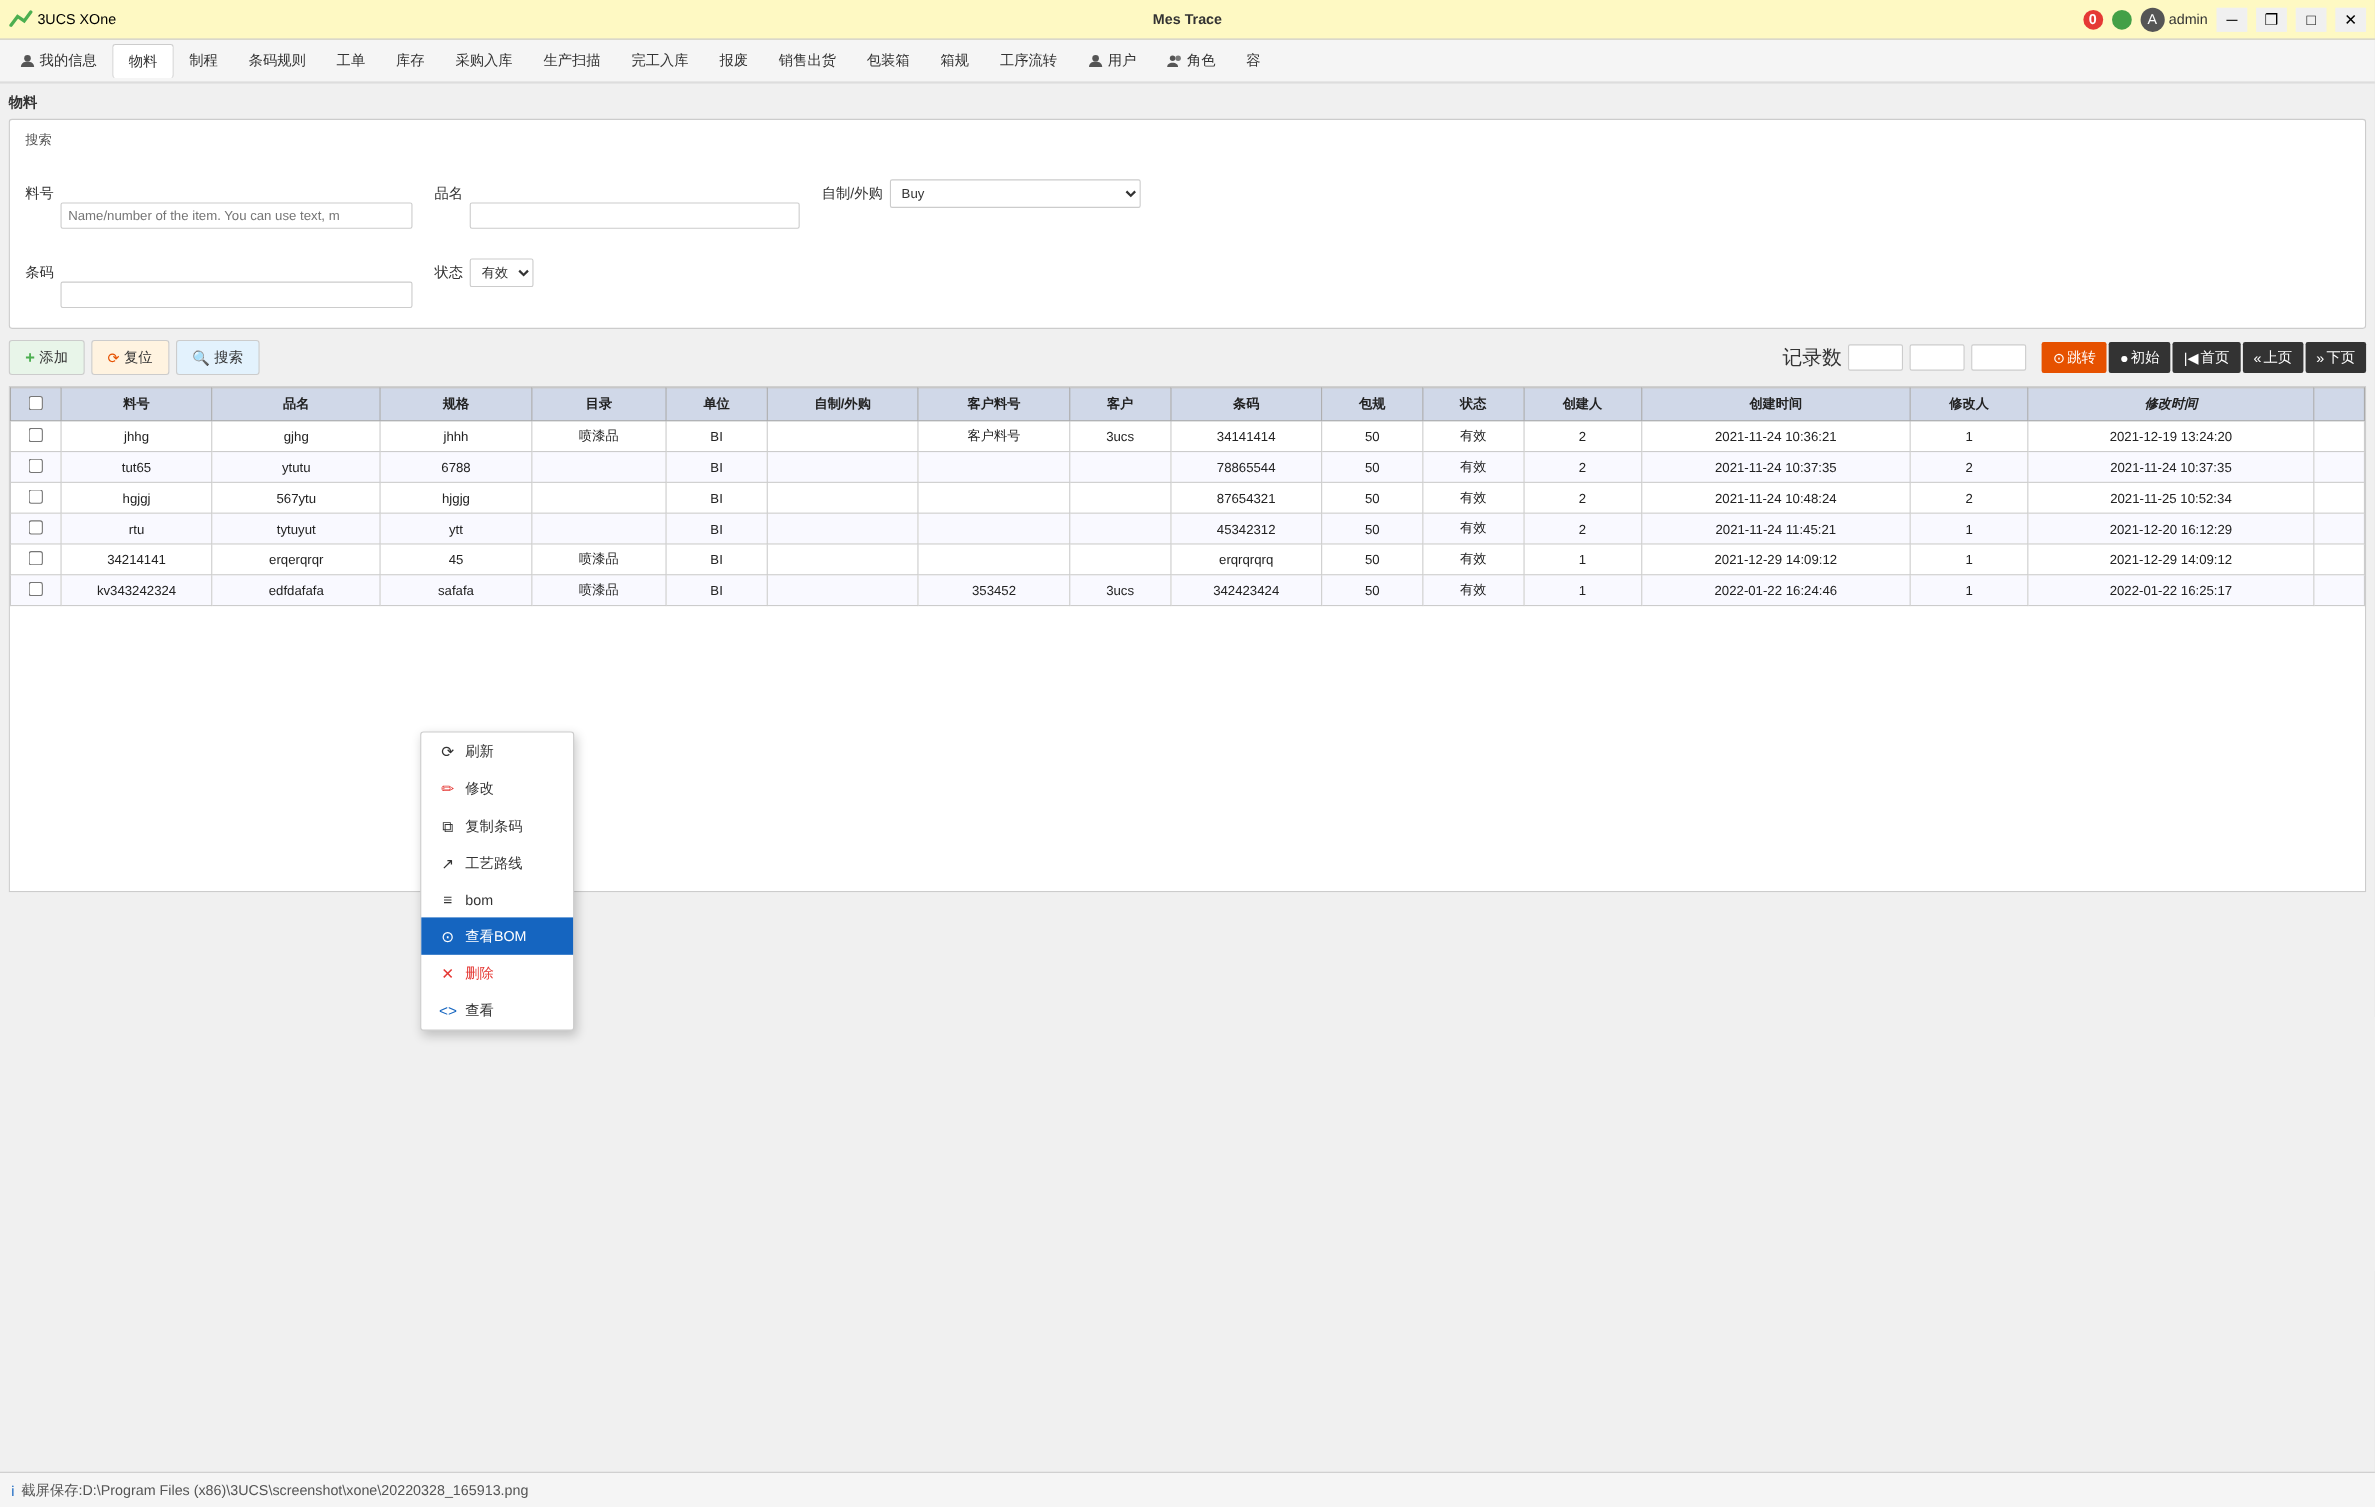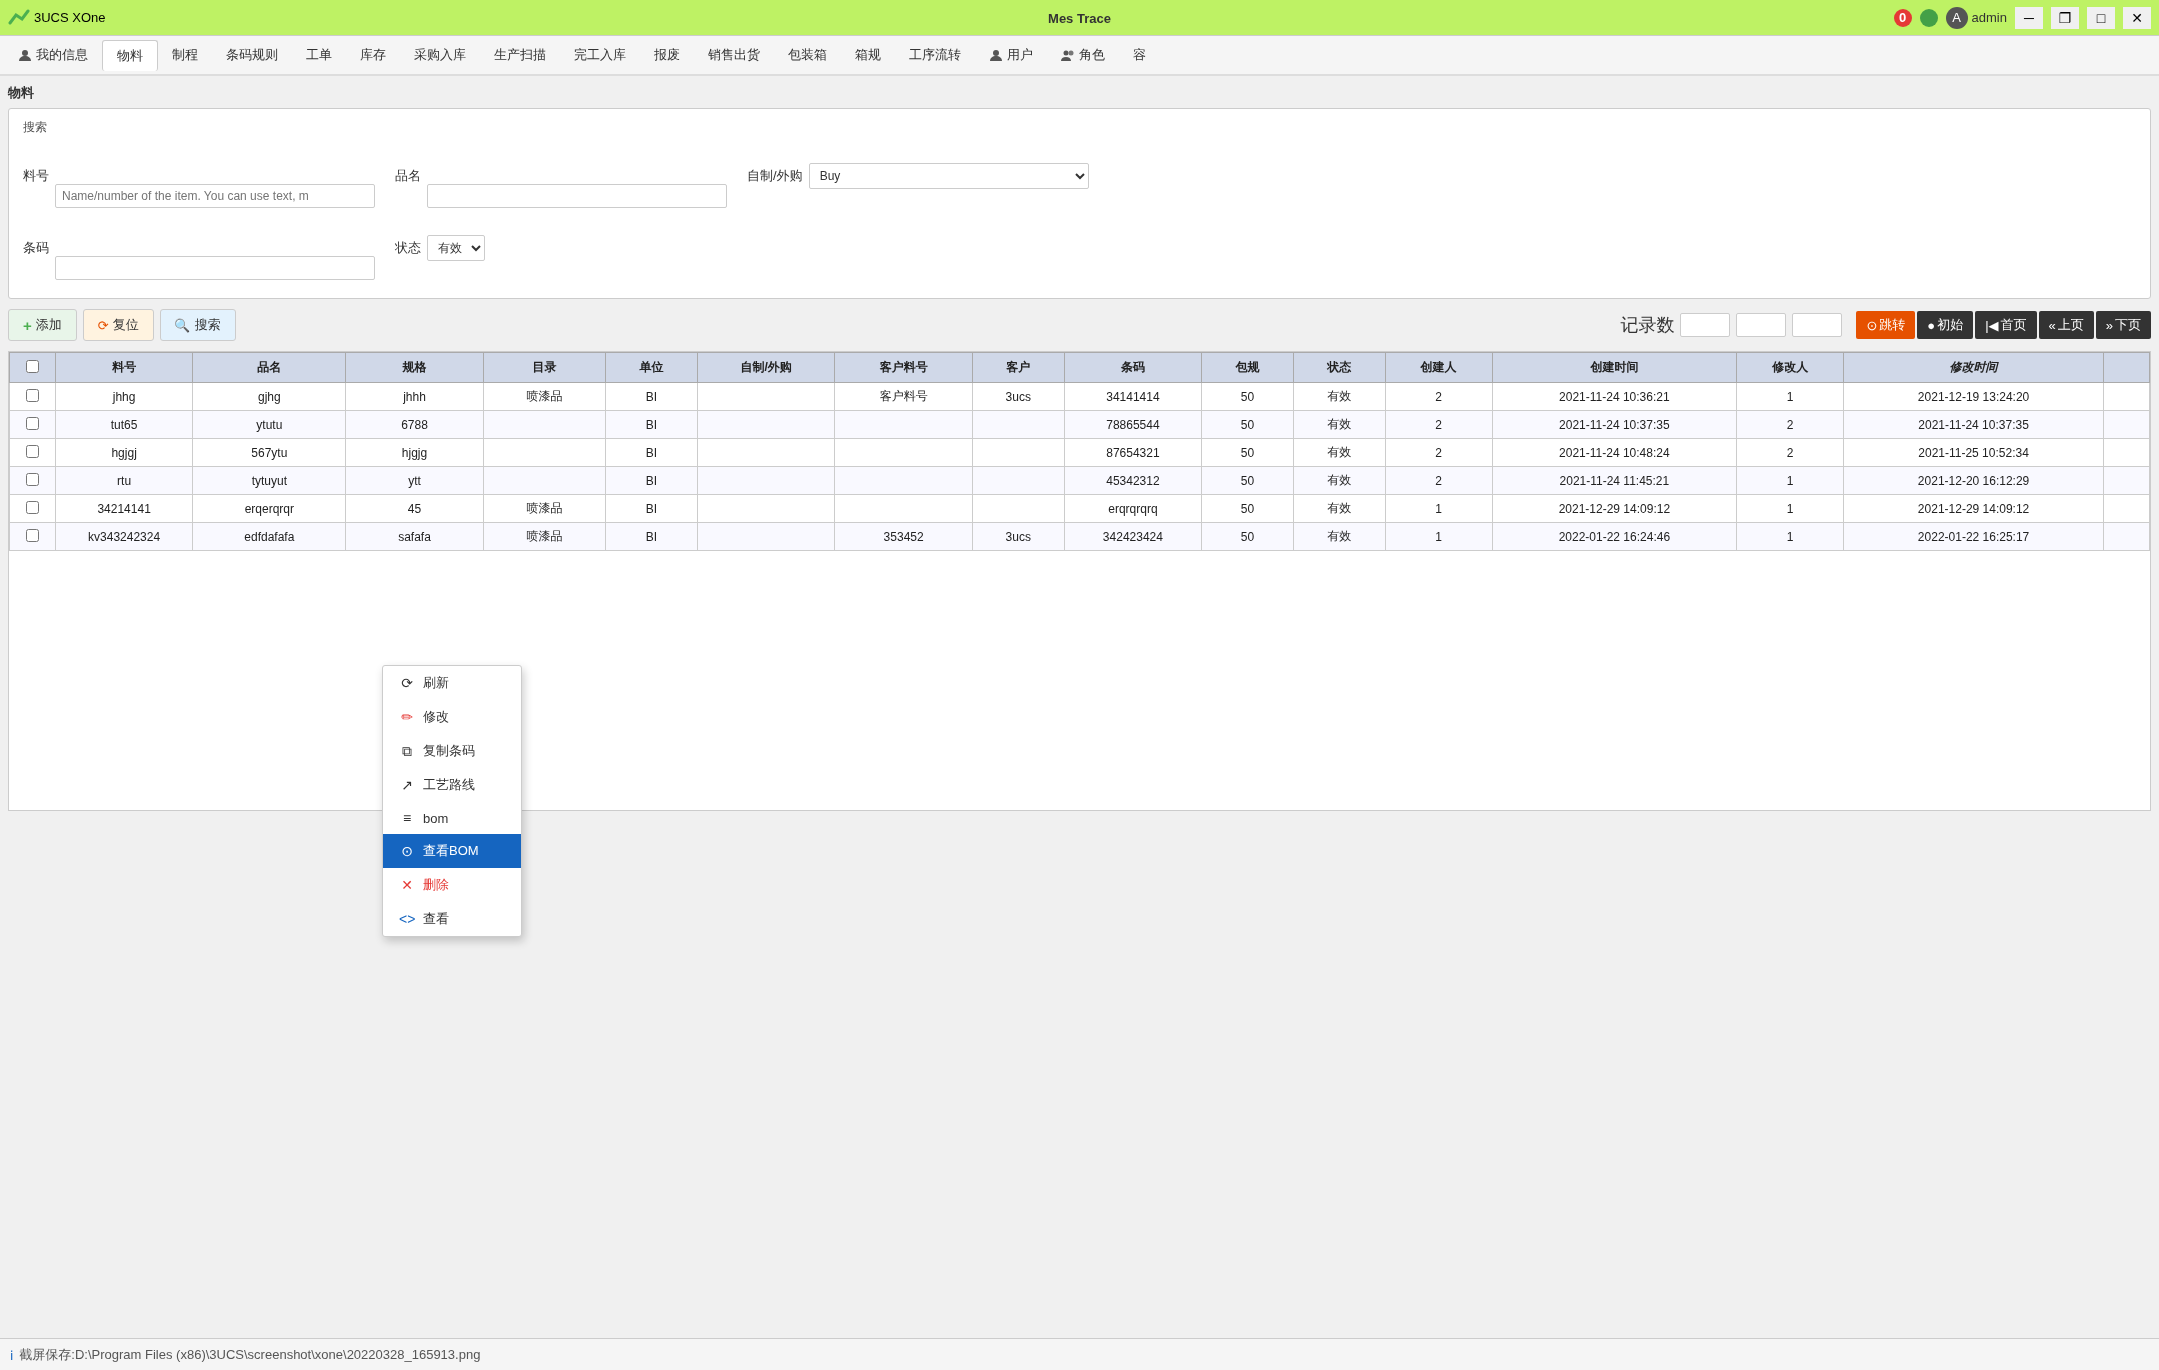--- a/index.html
+++ b/index.html
@@ -1,20 +1,20 @@
 <!DOCTYPE html>
 <html><head>
   <meta charset="utf-8">
   <style>
     * { box-sizing: border-box; margin: 0; padding: 0; font-family: 'Microsoft YaHei', SimSun, sans-serif; font-size: 13px; }
     body { background: #c0c0c0; width: 2159px; height: 1370px; overflow: hidden; }
 
     
     .title-bar {
-      background: #bef264;
+      background: #fef9c3;
       height: 36px;
       display: flex;
       align-items: center;
       padding: 0 8px;
       border-bottom: 1px solid #ccc;
       position: relative;
     }
     .title-bar-logo { display: flex; align-items: center; gap: 4px; }
     .title-bar-logo .logo-icon { width: 22px; height: 22px; }
     .title-bar-center { position: absolute; left: 50%; transform: translateX(-50%); font-size: 15px; font-weight: bold; color: #333; }
@@ -81,21 +81,21 @@
     .search-field input.wide { width: 320px; }
     .search-field input.medium { width: 300px; }
     .search-field select {
       border: 1px solid #ccc;
       border-radius: 2px;
       padding: 4px 6px;
       font-size: 12px;
       color: #333;
       background: white;
     }
-    .search-field select.wide { width: 280px; }
+    .search-field select.wide { width: 228px; }
 
     
     .toolbar {
       display: flex;
       align-items: center;
       gap: 6px;
       margin-bottom: 10px;
     }
     .btn {
       padding: 6px 14px;

